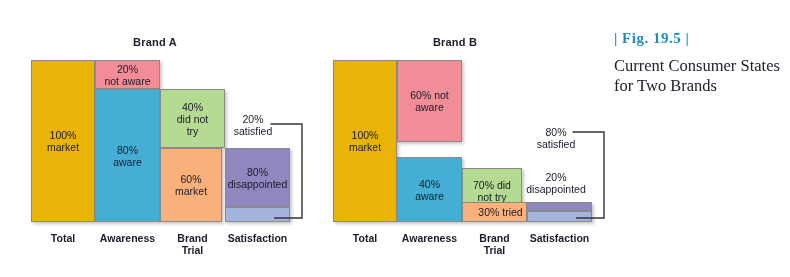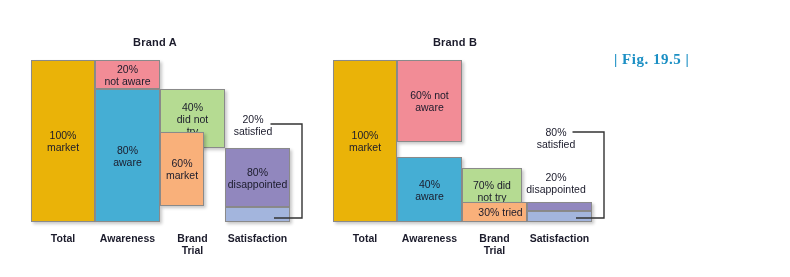--- a/index.html
+++ b/index.html
@@ -59,21 +59,21 @@
     line-height:12px;
     color:#1b1b2b;
   }
 
   
   .bracket{position:absolute;}
 
   
   .caption{
     position:absolute;
-    left:614px;top:30px;width:176px;margin-top:21px;
+    left:614px;top:30px;width:176px;
   }
   .fig-num{
     font-family:"Liberation Serif", serif;
     font-weight:bold;
     font-size:15px;
     color:#1b8fc4;
     letter-spacing:.5px;
     white-space:nowrap;
   }
   .fig-caption{
@@ -113,21 +113,21 @@
       </span>
     </div>
 
     <div class="seg c-green" style="left:160px;top:89px;width:65px;height:59px;">
       <span>
         <span>40%</span>
         <span>did not</span>
         <span>try</span>
       </span>
     </div>
-    <div class="seg c-orange" style="left:160px;top:132px;width:44px;height:74px;">
+    <div class="seg c-orange" style="left:160px;top:148px;width:62px;height:74px;">
       <span>
         <span>60%</span>
         <span>market</span>
       </span>
     </div>
 
     <div class="seg c-purple" style="left:225px;top:148px;width:65px;height:59px;">
       <span>
         <span>80%</span>
         <span>disappointed</span>
@@ -207,15 +207,16 @@
     <div class="axis-label" style="left:85px;top:232px;width:69px;">Awareness</div>
     <div class="axis-label" style="left:152px;top:232px;width:65px;">
       <div>Brand</div>
       <div>Trial</div>
     </div>
     <div class="axis-label" style="left:210px;top:232px;width:79px;">Satisfaction</div>
   </div>
 
   <div class="caption">
     <div class="fig-num">| Fig.  19.5 |</div>
+    <div class="fig-caption">Current Consumer States for Two Brands</div>
   </div>
 
 </div>
 
 </body></html>

